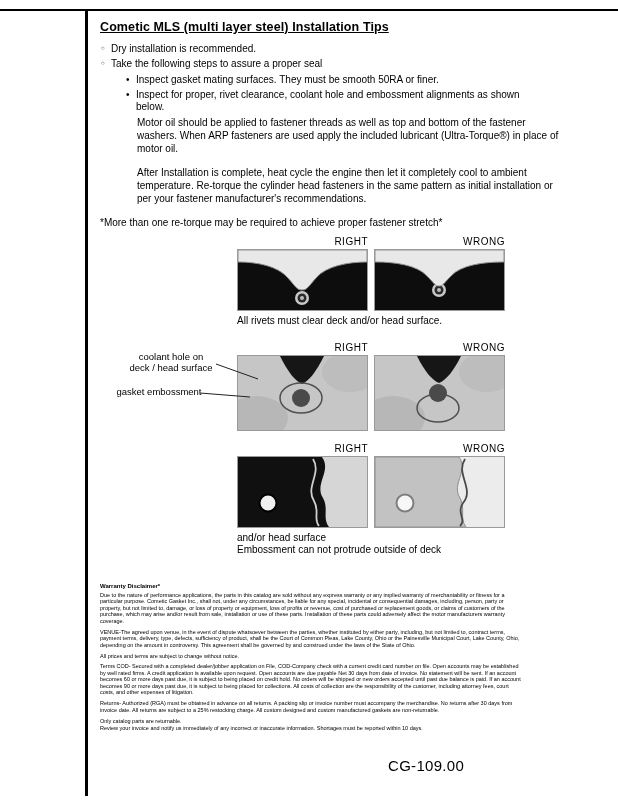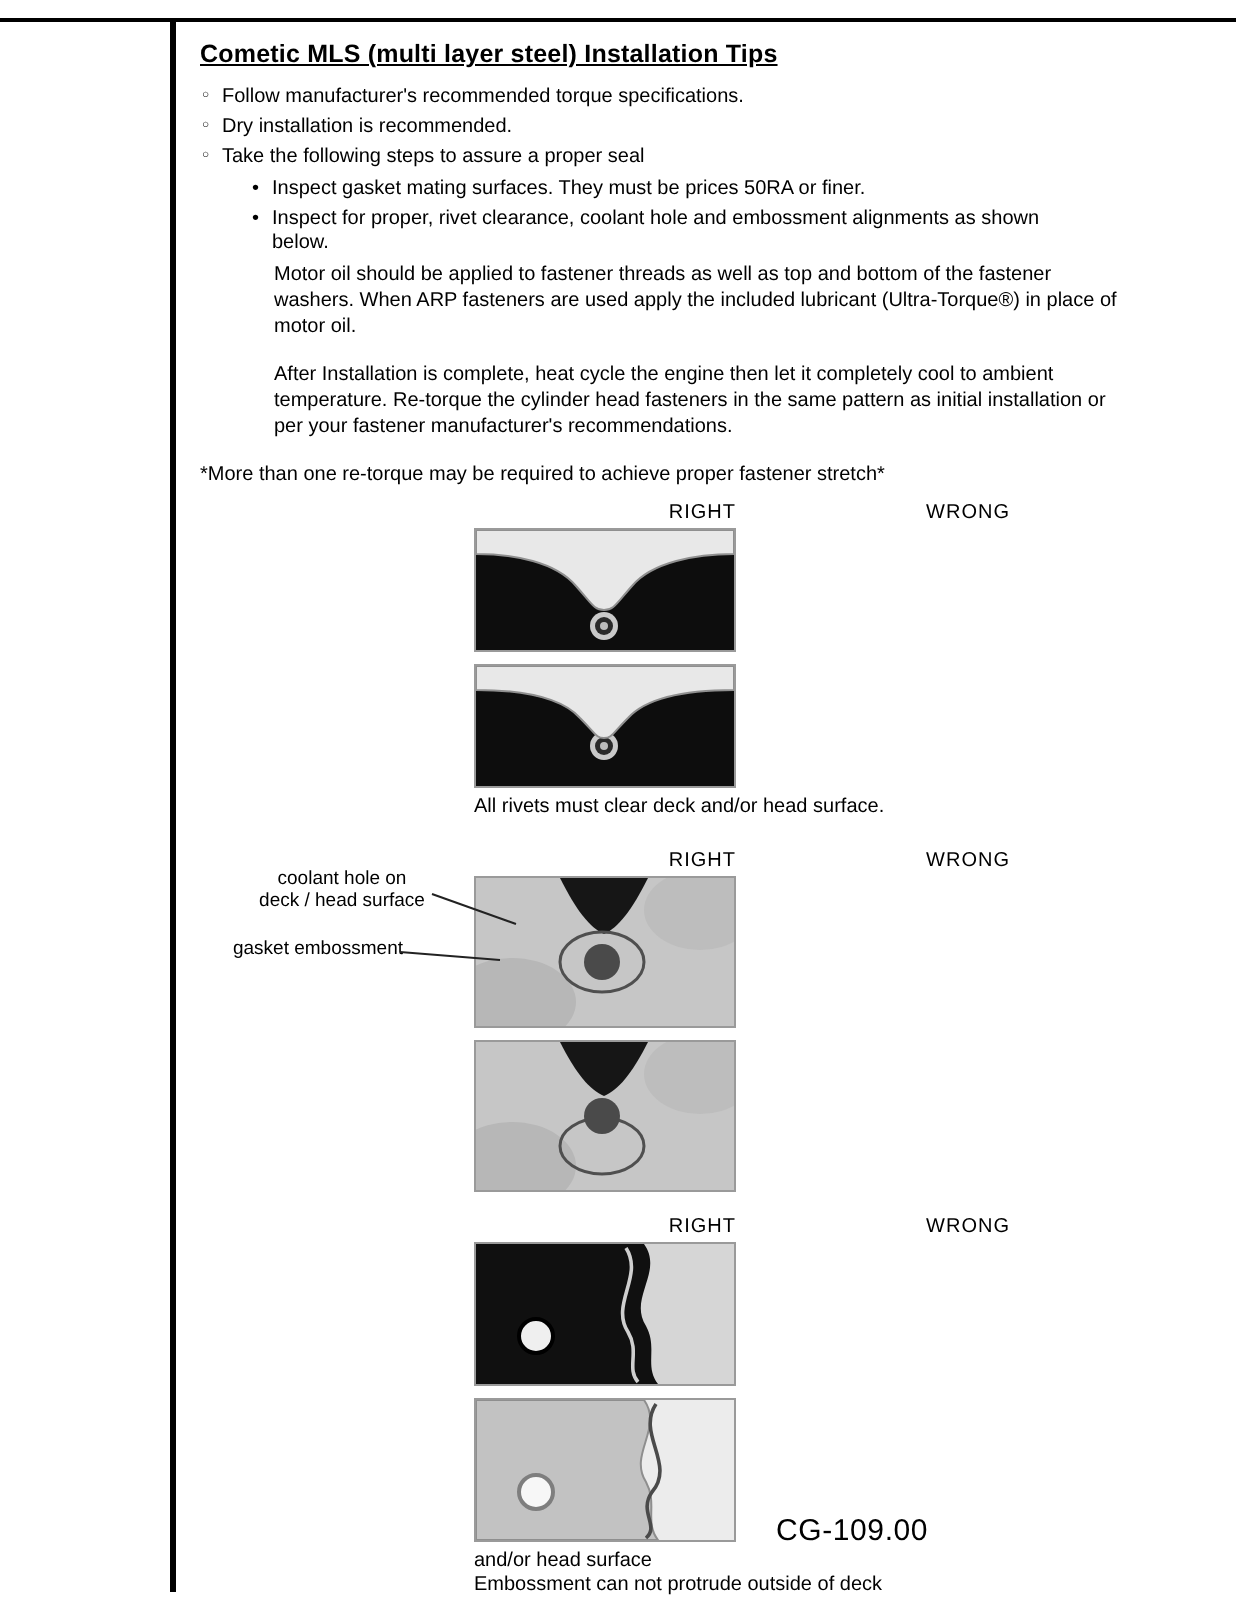--- a/index.html
+++ b/index.html
@@ -26,21 +26,21 @@
   ul.subtips > li::before { content:"•"; position:absolute; left:1px; top:0; font-size:10px; }
 
   .diesel-heading { font-size:11px; font-weight:bold; margin:15px 0 9px 0; }
   .para { font-size:10px; line-height:1.32; margin-bottom:10px; width:424px;margin-left:37px; }
   .note { font-size:10px; margin:12px 0 4px 0; }
 
   .diagrams { margin-left:137px; width:268px; }
   .dg-row { position:relative; margin-top:8px; }
   .dg-labels { display:flex; gap:6px; }
   .dg-labels .dg-label { width:131px; text-align:right; font-size:10px; letter-spacing:0.5px; }
-  .dg-panels { display:flex; gap:6px; margin-top:2px;flex-direction:column; }
+  .dg-panels { display:flex; gap:6px; margin-top:2px; }
   .panel { width:131px; border:1px solid #9a9a9a; background:#fff; line-height:0; }
   .panel svg { display:block; }
   .caption { font-size:10px; margin-top:4px; line-height:1.25; }
 
   .ann { position:absolute; font-size:9.5px; line-height:1.2; text-align:center; }
   .ann1 { left:-112px; top:-4px; width:92px; }
   .ann2 { left:-126px; top:31px; width:96px; }
   .leaders { position:absolute; left:-45px; top:0; width:75px; height:52px; pointer-events:none; z-index:3; }
 
   .legal { margin-top:26px; width:424px; }
@@ -54,25 +54,24 @@
 <body>
 
 <div class="topline"></div>
 <div class="leftbar"></div>
 
 <div class="content">
 
   <div class="title">Cometic MLS (multi layer steel) Installation Tips</div>
 
   <ul class="tips">
-    <li><span>Follow manufacturer's recommended torque specifications.</span></li>
     <li><span>Dry installation is recommended.</span></li>
     <li><span>Take the following steps to assure a proper seal</span>
       <ul class="subtips">
-        <li><span>Inspect gasket mating surfaces.  They must be prices 50RA or finer.</span></li>
+        <li><span>Inspect gasket mating surfaces.  They must be smooth 50RA or finer.</span></li>
         <li><span>Inspect for proper, rivet clearance, coolant hole and embossment alignments as shown below.</span></li>
       </ul>
     </li>
   </ul>
 
   <div class="para">Motor oil should be applied to fastener threads as well as top and bottom of the fastener washers. When ARP fasteners are used apply the included lubricant (Ultra-Torque®) in place of motor oil.</div>
   <div class="para">After Installation is complete, heat cycle the engine then let it completely cool to ambient temperature. Re-torque the cylinder head fasteners in the same pattern as initial installation or per your fastener manufacturer's recommendations.</div>
   <div class="note">*More than one re-torque may be required to achieve proper fastener stretch*</div>
 
   <div class="diagrams">

